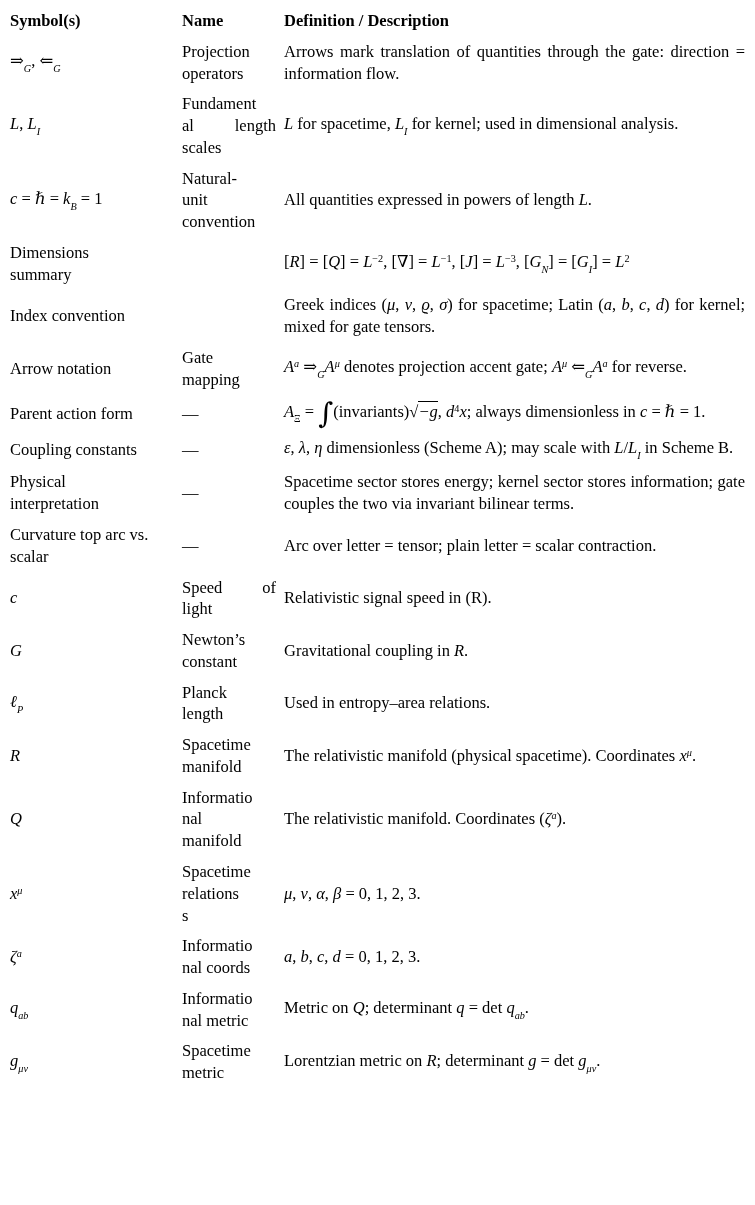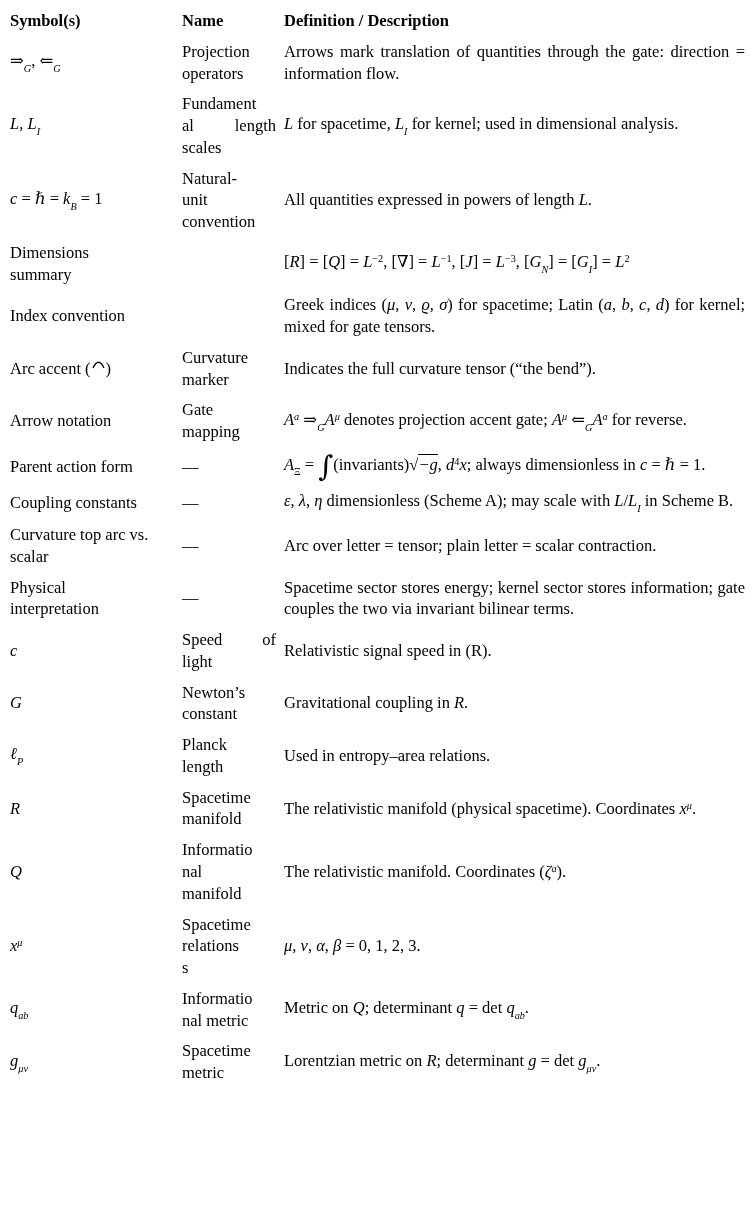--- a/index.html
+++ b/index.html
@@ -75,30 +75,20 @@
           <td class="c-sym"><span>Dimensions</span><br><span>summary</span></td>
           <td class="c-name"></td>
           <td class="c-def"><span>[</span><span class="i">R</span><span>] = [</span><span class="i">Q</span><span>] = </span><span class="i">L</span><span class="sup">−2</span><span>, [∇] = </span><span class="i">L</span><span class="sup">−1</span><span>, [</span><span class="i">J</span><span>] = </span><span class="i">L</span><span class="sup">−3</span><span>, [</span><span class="i">G</span><span class="isub">N</span><span>] = [</span><span class="i">G</span><span class="isub">I</span><span>] = </span><span class="i">L</span><span class="sup">2</span></td>
         </tr>
         <tr>
           <td class="c-sym"><span>Index convention</span></td>
           <td class="c-name"></td>
           <td class="c-def"><span>Greek indices (</span><span class="i">μ</span><span>, </span><span class="i">ν</span><span>, </span><span class="i">ϱ</span><span>, </span><span class="i">σ</span><span>) for spacetime; Latin (</span><span class="i">a</span><span>, </span><span class="i">b</span><span>, </span><span class="i">c</span><span>, </span><span class="i">d</span><span>) for kernel; mixed for gate tensors.</span></td>
         </tr>
         <tr>
-          <td class="c-sym"><span>Arc accent (</span><span class="arc"><svg width="13" height="9" viewBox="0 0 13 9">
-                <path d="M1 8 Q 6.5 -3.5 12 8" fill="none" stroke="#000" stroke-width="1.3"></path>
-              </svg></span><span>)</span></td>
-          <td class="c-name">
-            <div class="nl jl">Curvature</div>
-            <div class="nl">marker</div>
-          </td>
-          <td class="c-def"><span>Indicates the full curvature tensor (“the bend”).</span></td>
-        </tr>
-        <tr>
           <td class="c-sym"><span>Arrow notation</span></td>
           <td class="c-name">
             <div class="nl jl">Gate</div>
             <div class="nl">mapping</div>
           </td>
           <td class="c-def"><span class="i">A</span><span class="isup">a</span><span> ⇒</span><span class="isub">G</span><span class="i">A</span><span class="isup">μ</span><span> denotes projection accent gate; </span><span class="i">A</span><span class="isup">μ</span><span> ⇐</span><span class="isub">G</span><span class="i">A</span><span class="isup">a</span><span> for reverse.</span></td>
         </tr>
         <tr>
           <td class="c-sym"><span>Parent action form</span></td>
           <td class="c-name">
@@ -107,32 +97,32 @@
           <td class="c-def"><span class="scr">A</span><span class="sub">Ξ</span><span> = </span><span class="int">∫</span><span>(invariants)</span><span>√</span><span class="rad i">−g</span><span>, </span><span class="i">d</span><span class="sup">4</span><span class="i">x</span><span>; always dimensionless in </span><span class="i">c</span><span> = </span><span class="i">ℏ</span><span> = 1.</span></td>
         </tr>
         <tr>
           <td class="c-sym"><span>Coupling constants</span></td>
           <td class="c-name">
             <div class="nl">—</div>
           </td>
           <td class="c-def"><span class="i">ε</span><span>, </span><span class="i">λ</span><span>, </span><span class="i">η</span><span> dimensionless (Scheme A); may scale with </span><span class="i">L</span><span>/</span><span class="i">L</span><span class="isub">I</span><span> in Scheme B.</span></td>
         </tr>
         <tr>
+          <td class="c-sym"><span>Physical</span><br><span>interpretation</span></td>
+          <td class="c-name">
+            <div class="nl">—</div>
+          </td>
+          <td class="c-def"><span>Spacetime sector stores energy; kernel sector stores information; gate couples the two via invariant bilinear terms.</span></td>
+        </tr>
+        <tr>
           <td class="c-sym"><span>Curvature top arc vs.</span><br><span>scalar</span></td>
           <td class="c-name">
             <div class="nl">—</div>
           </td>
           <td class="c-def"><span>Arc over letter = tensor; plain letter = scalar contraction.</span></td>
-        </tr>
-        <tr>
-          <td class="c-sym"><span>Physical</span><br><span>interpretation</span></td>
-          <td class="c-name">
-            <div class="nl">—</div>
-          </td>
-          <td class="c-def"><span>Spacetime sector stores energy; kernel sector stores information; gate couples the two via invariant bilinear terms.</span></td>
         </tr>
         <tr>
           <td class="c-sym"><span class="i">c</span></td>
           <td class="c-name">
             <div class="nl jl">Speed of</div>
             <div class="nl">light</div>
           </td>
           <td class="c-def"><span>Relativistic signal speed in (R).</span></td>
         </tr>
         <tr>
@@ -171,20 +161,28 @@
         <tr>
           <td class="c-sym"><span class="i">x</span><span class="isup">μ</span></td>
           <td class="c-name">
             <div class="nl jl">Spacetime</div>
             <div class="nl jl">relations</div>
             <div class="nl">s</div>
           </td>
           <td class="c-def"><span class="i">μ</span><span>, </span><span class="i">ν</span><span>, </span><span class="i">α</span><span>, </span><span class="i">β</span><span> = 0, 1, 2, 3.</span></td>
         </tr>
         <tr>
+          <td class="c-sym"><span class="i">ζ</span><span class="isup">a</span></td>
+          <td class="c-name">
+            <div class="nl jl">Informatio</div>
+            <div class="nl">nal coords</div>
+          </td>
+          <td class="c-def"><span class="i">a</span><span>, </span><span class="i">b</span><span>, </span><span class="i">c</span><span>, </span><span class="i">d</span><span> = 0, 1, 2, 3.</span></td>
+        </tr>
+        <tr>
           <td class="c-sym"><span class="i">q</span><span class="isub">ab</span></td>
           <td class="c-name">
             <div class="nl jl">Informatio</div>
             <div class="nl">nal metric</div>
           </td>
           <td class="c-def"><span>Metric on </span><span class="i">Q</span><span>; determinant </span><span class="i">q</span><span> = det </span><span class="i">q</span><span class="isub">ab</span><span>.</span></td>
         </tr>
         <tr>
           <td class="c-sym"><span class="i">g</span><span class="isub">μν</span></td>
           <td class="c-name">

